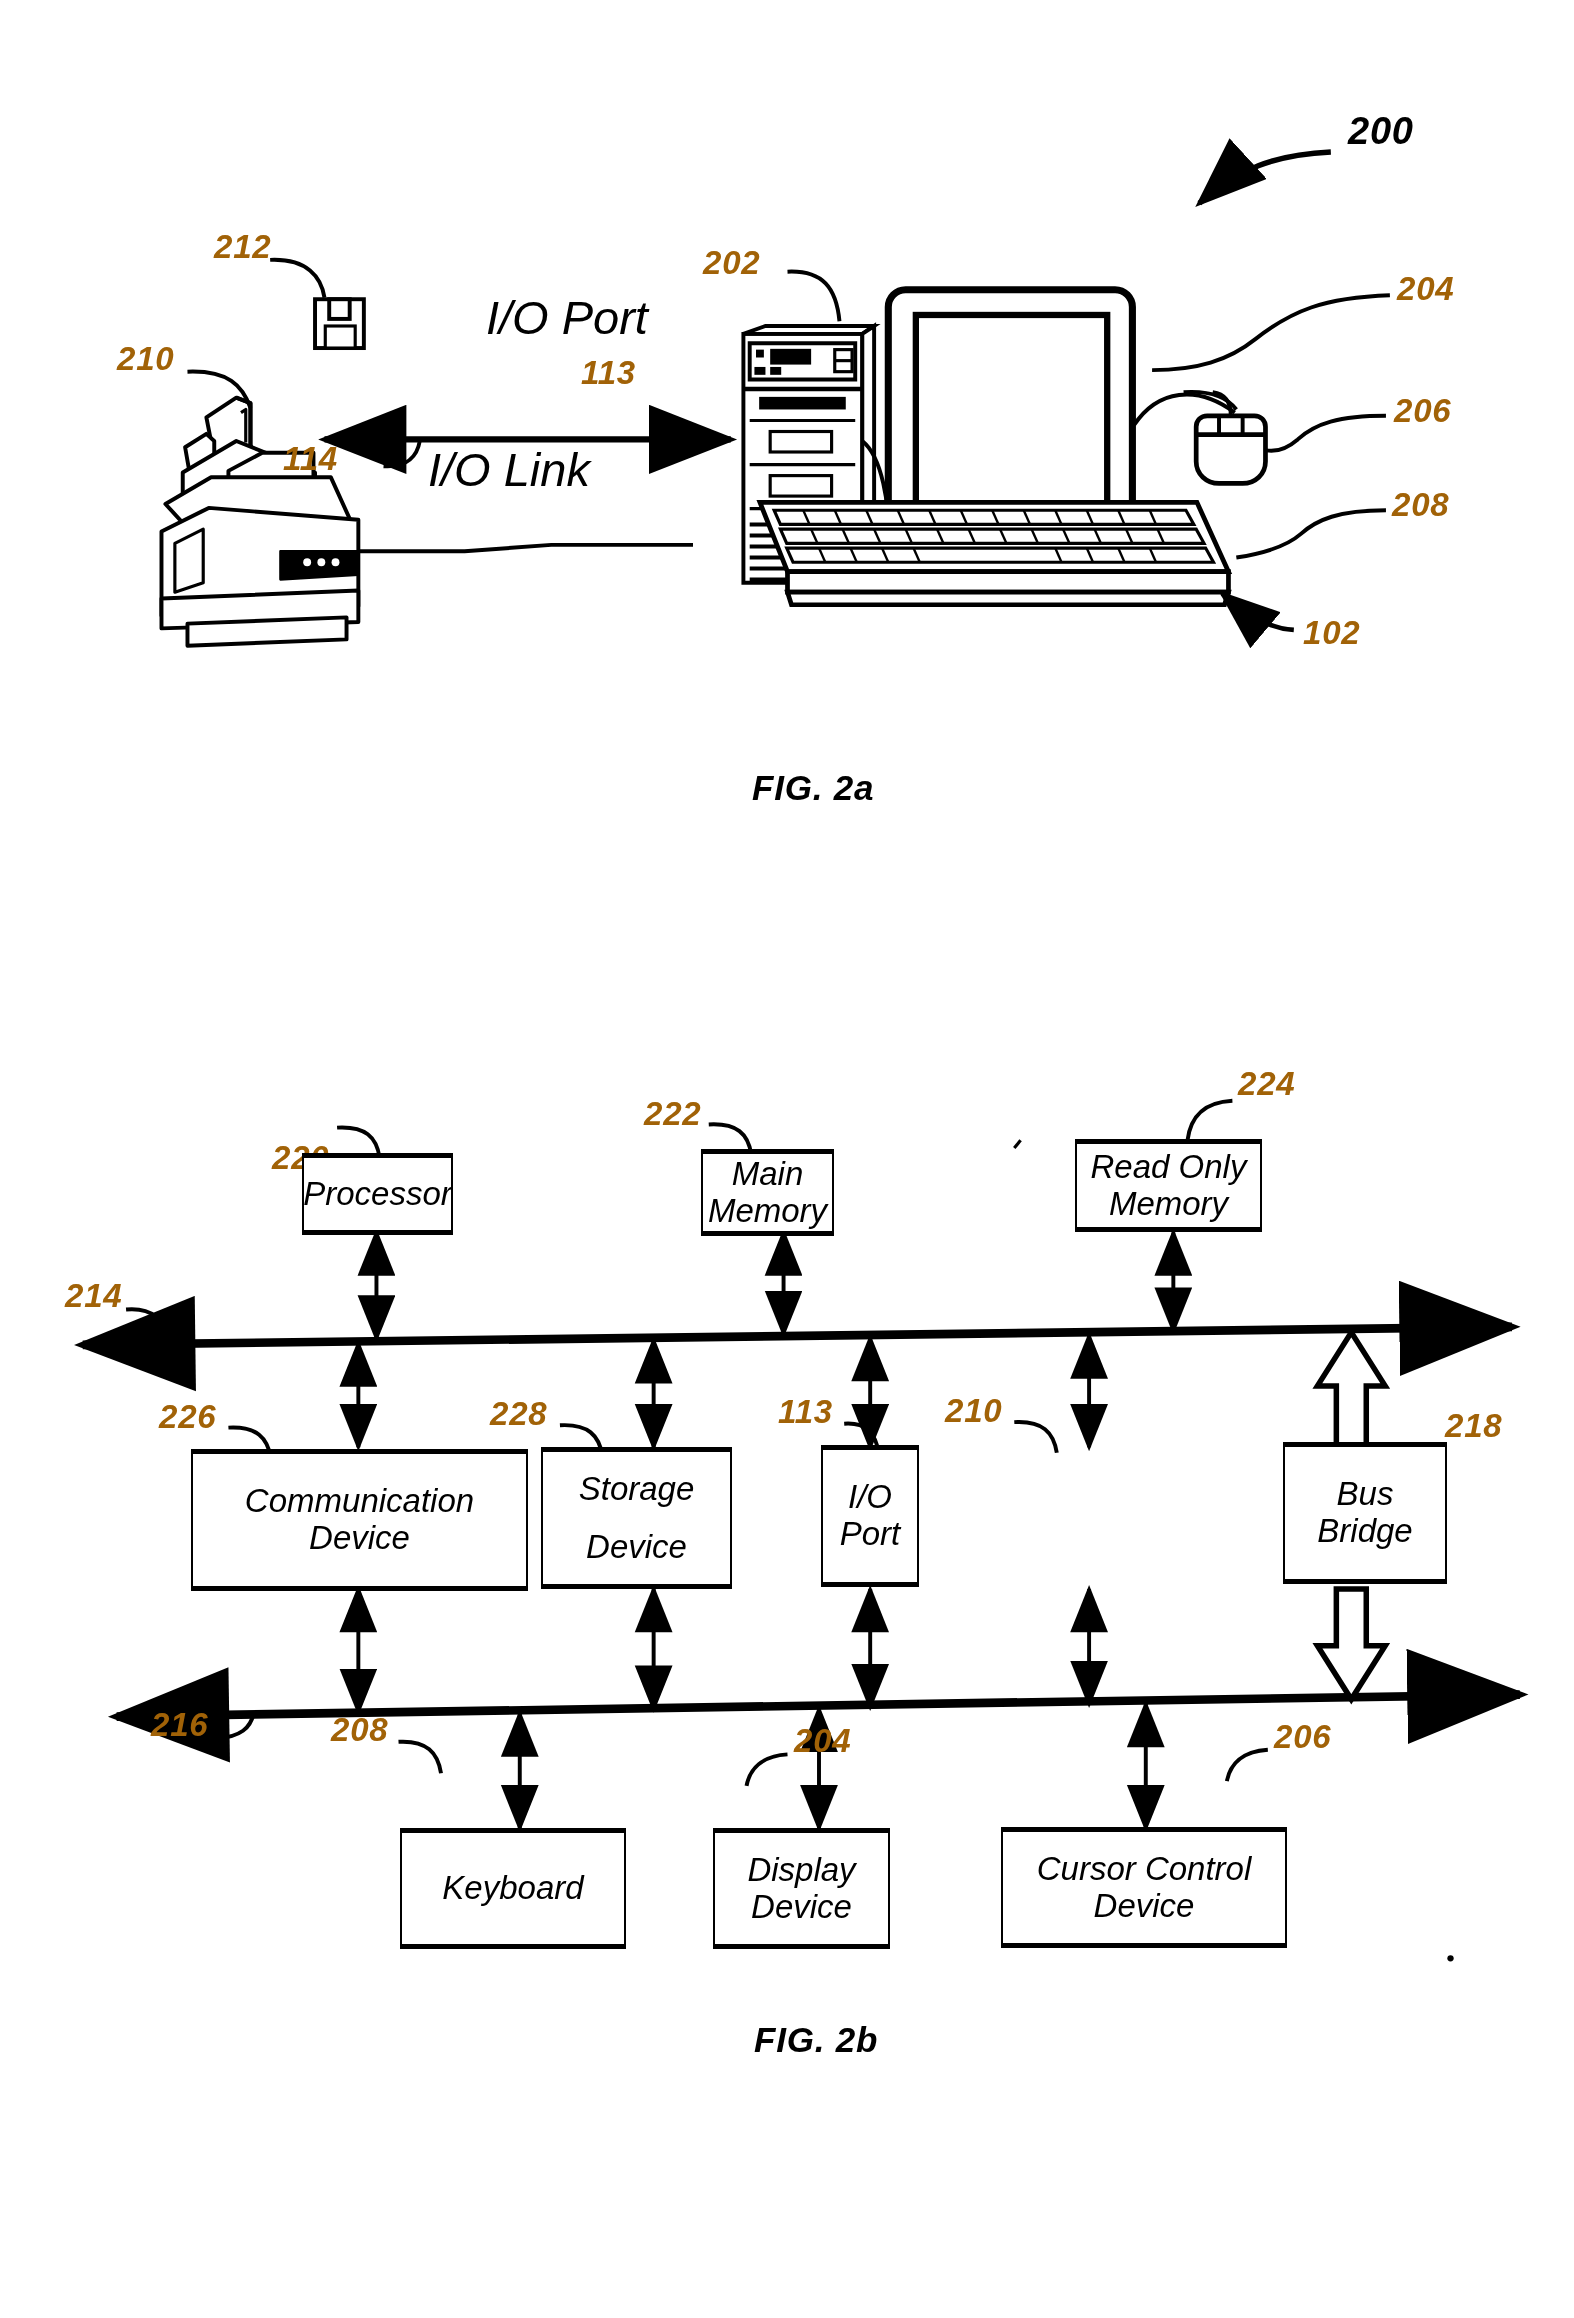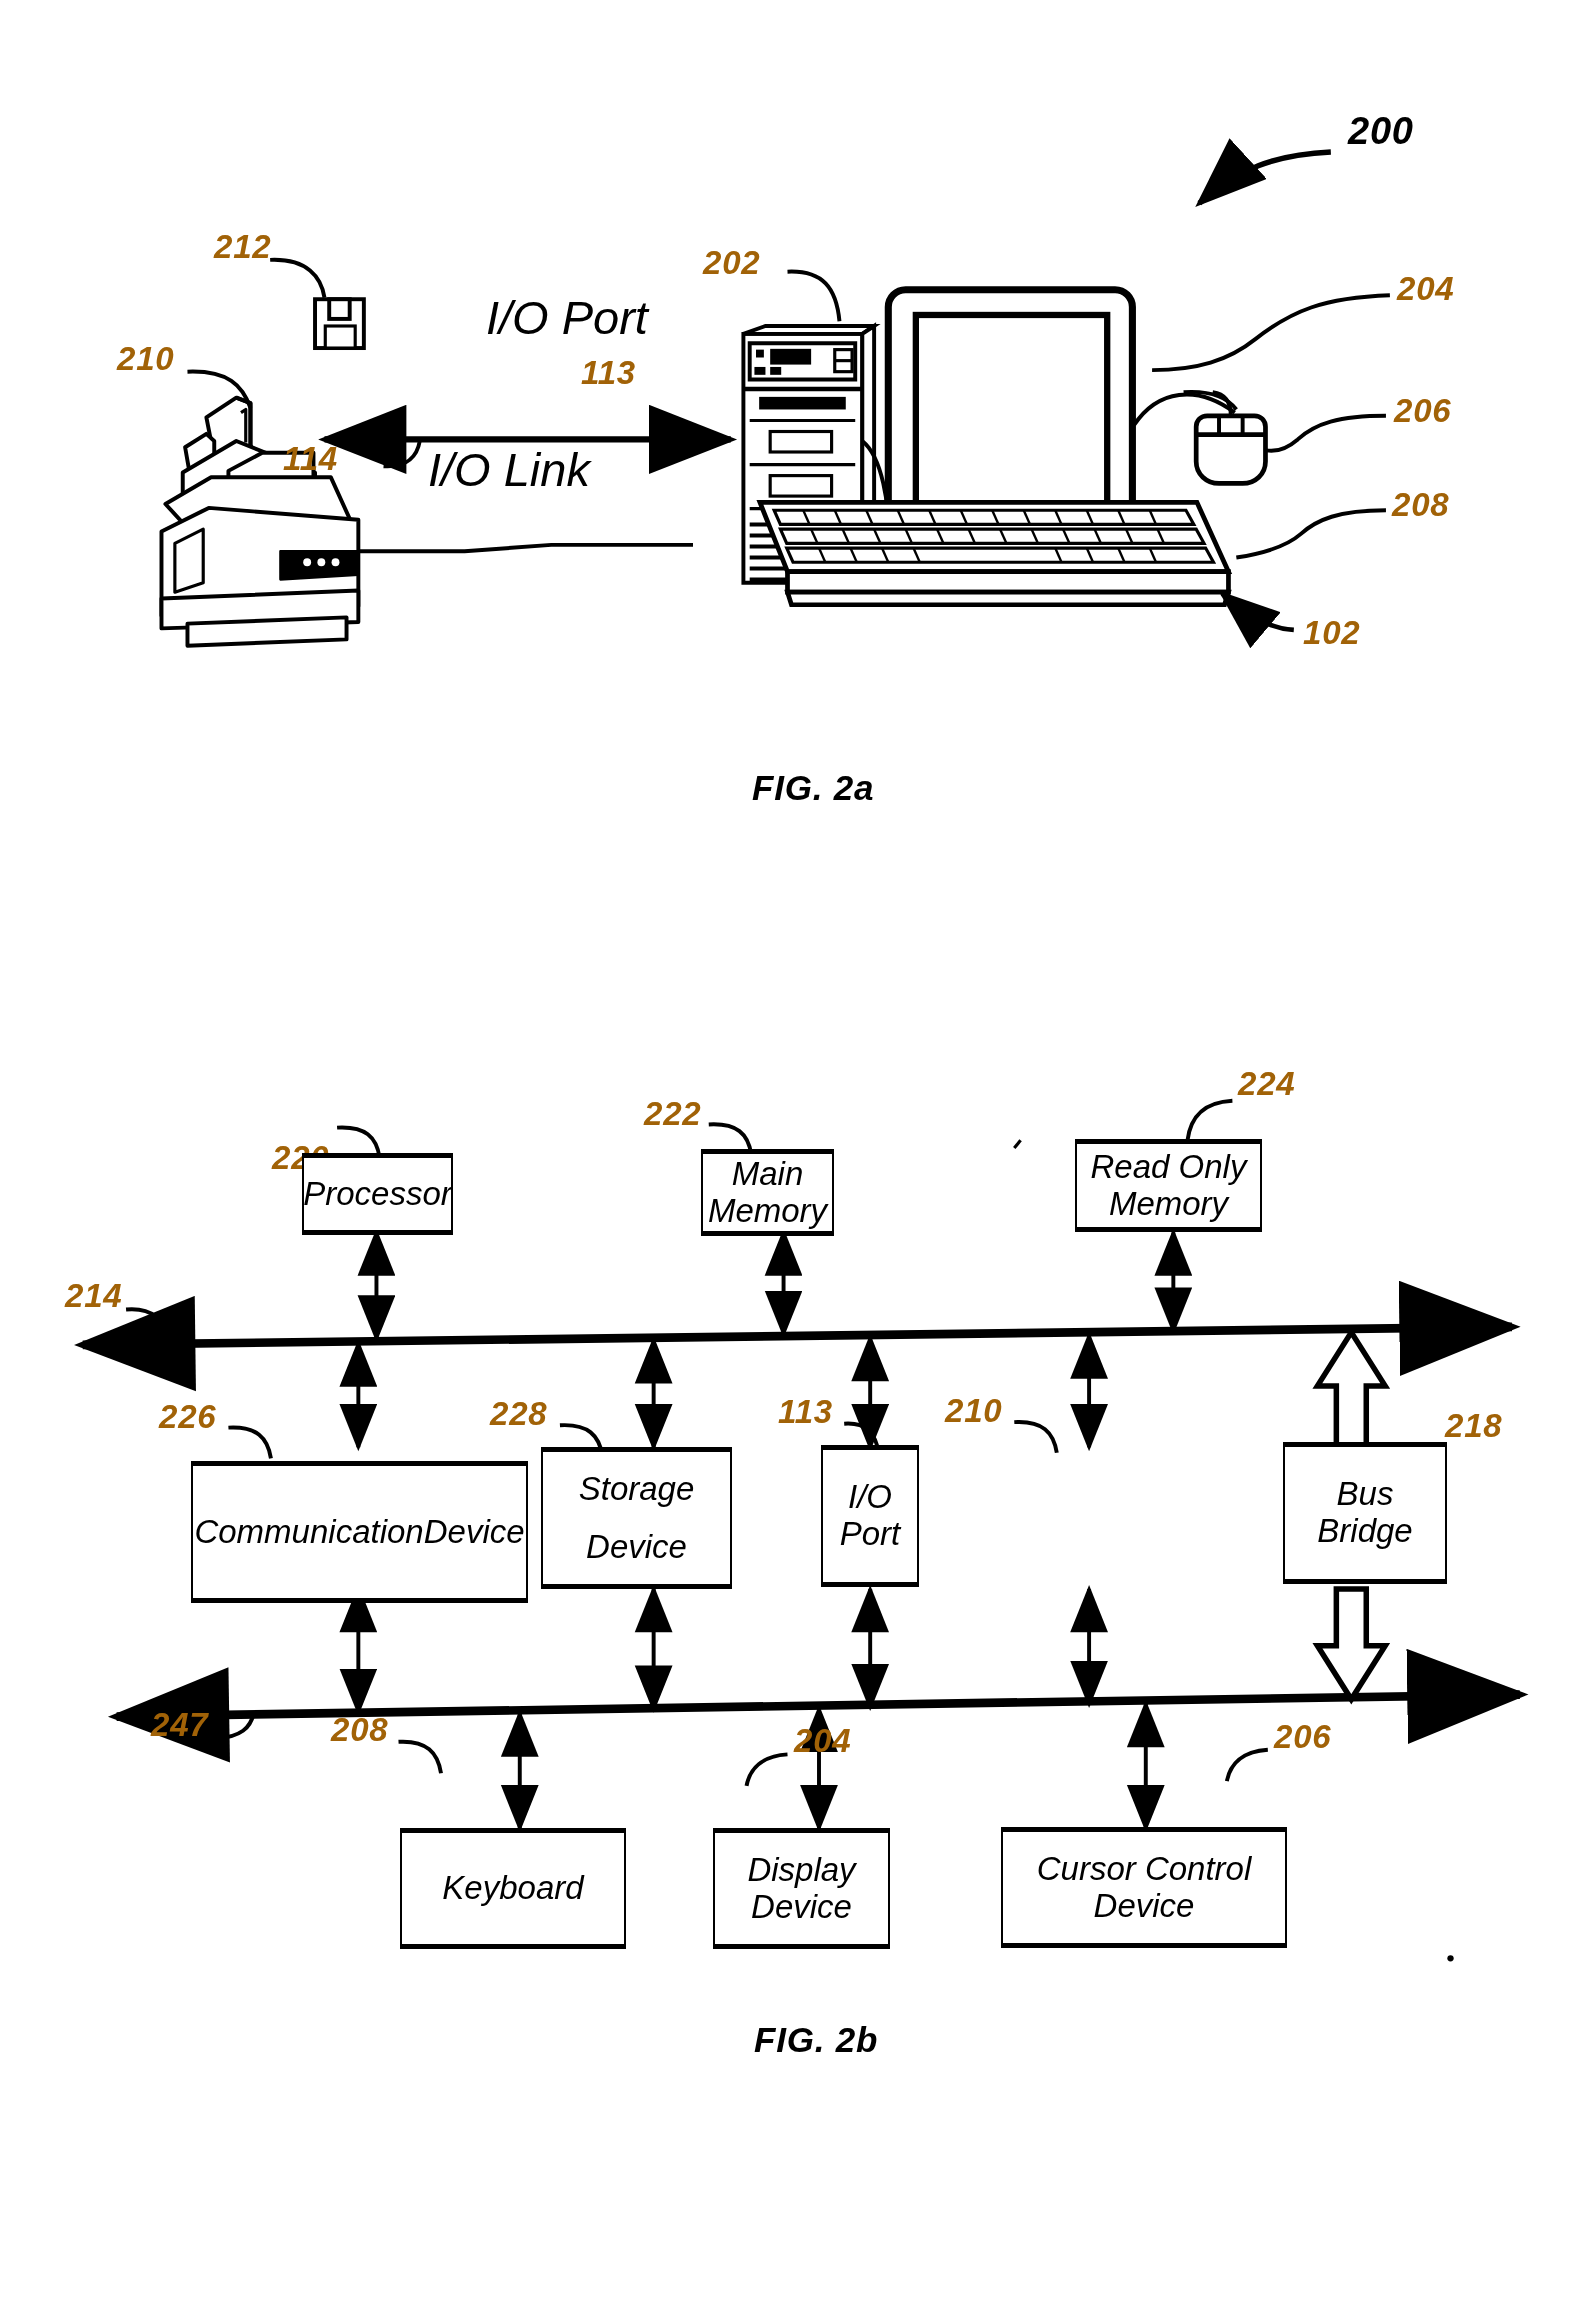--- a/index.html
+++ b/index.html
@@ -348,41 +348,41 @@
   <div class="ref" style="left:644px; top:1097px;">222</div>
   <div class="ref" style="left:1238px; top:1067px;">224</div>
 
   <div class="ref" style="left:159px; top:1400px;">226</div>
   <div class="ref" style="left:490px; top:1397px;">228</div>
   <div class="ref" style="left:778px; top:1395px;">113</div>
   <div class="ref" style="left:945px; top:1394px;">210</div>
   <div class="ref" style="left:1445px; top:1409px;">218</div>
 
   <div class="ref" style="left:65px; top:1279px;">214</div>
-  <div class="ref" style="left:151px; top:1708px;">247</div>
+  <div class="ref" style="left:151px; top:1708px;">216</div>
 
   <div class="ref" style="left:331px; top:1713px;">208</div>
   <div class="ref" style="left:794px; top:1724px;">204</div>
   <div class="ref" style="left:1274px; top:1720px;">206</div>
 
   <div class="blk" style="left:302px; top:1153px; width:151px; height:82px;">
     <span>Processor</span>
   </div>
 
   <div class="blk" style="left:701px; top:1149px; width:133px; height:87px; flex-direction:column;">
     <span>Main</span>
     <span>Memory</span>
   </div>
 
   <div class="blk" style="left:1075px; top:1139px; width:187px; height:93px; flex-direction:column;">
     <span>Read Only</span>
     <span>Memory</span>
   </div>
 
-  <div class="blk" style="left:191px; top:1449px; width:337px; height:142px; flex-direction:row;margin-top:12px;">
+  <div class="blk" style="left:191px; top:1449px; width:337px; height:142px; flex-direction:column;">
     <span>Communication</span>
     <span>Device</span>
   </div>
 
   <div class="blk" style="left:541px; top:1447px; width:191px; height:142px; flex-direction:column;gap:21px;">
     <span>Storage</span>
     <span>Device</span>
   </div>
 
   <div class="blk" style="left:821px; top:1445px; width:98px; height:142px; flex-direction:column;">

